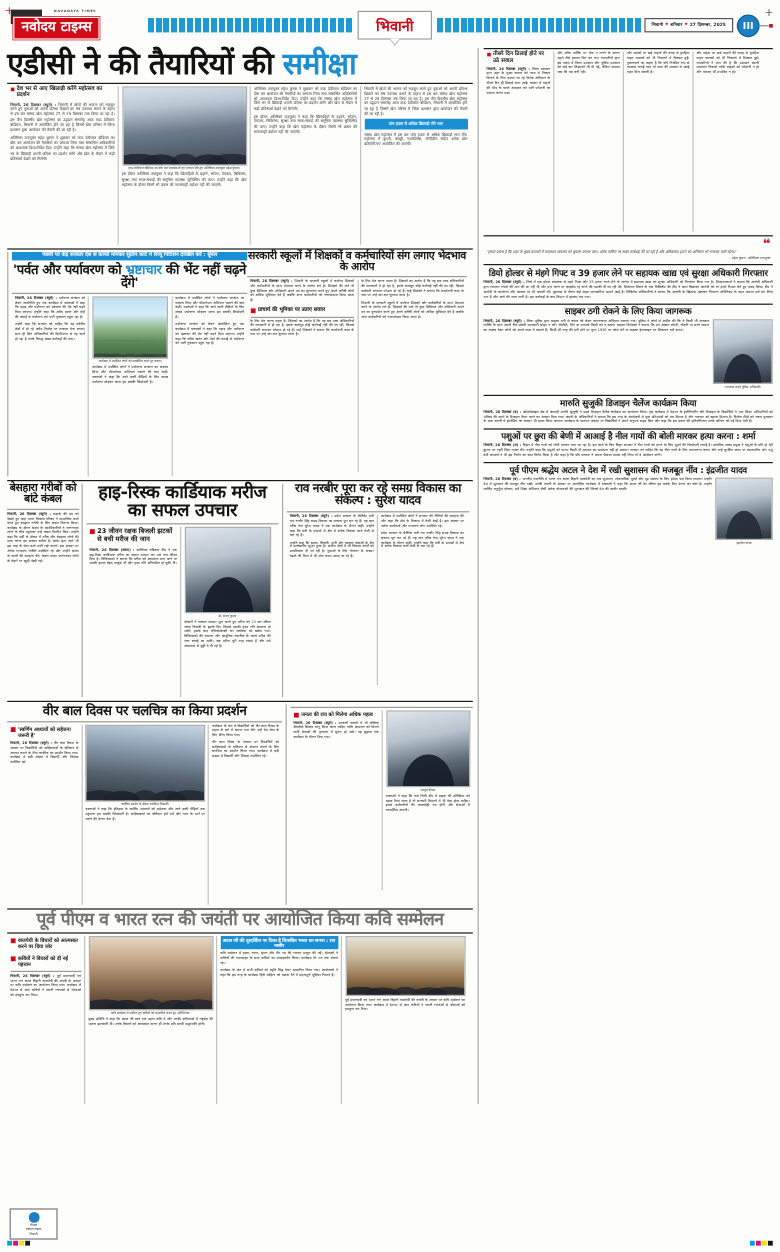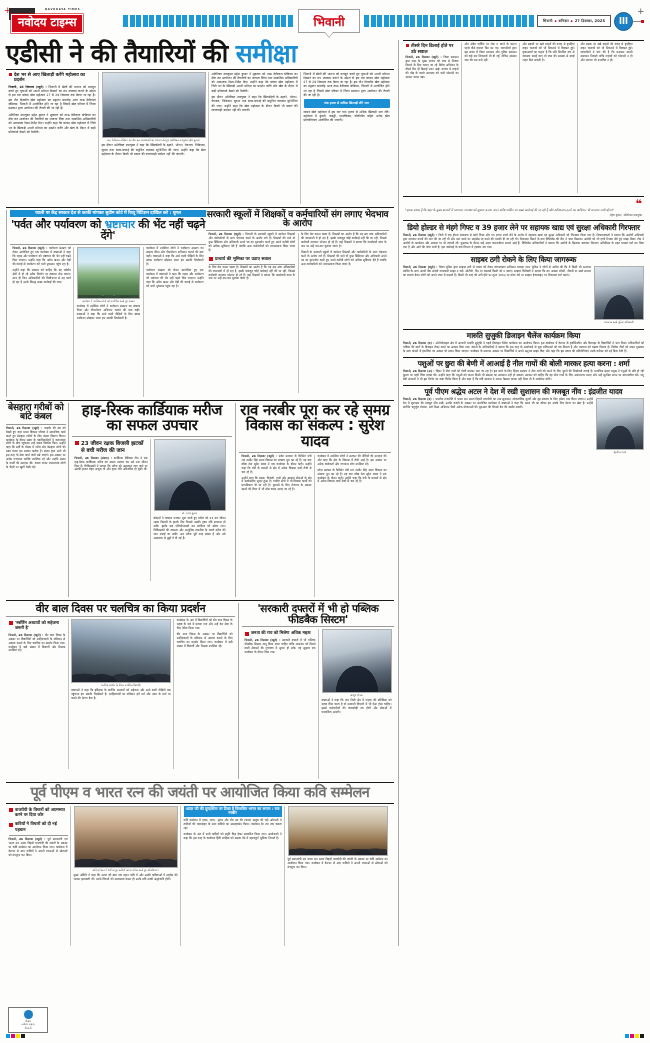--- a/index.html
+++ b/index.html
@@ -420,21 +420,21 @@
               <div class="photo portrait" style="height:72px;">
                 <div class="figs" style="height:72%;background:radial-gradient(ellipse at 50% 105%, rgba(20,28,40,.92) 0 42%, transparent 43%);"></div>
               </div>
               <div class="cap">डॉ. संजय कुमार</div>
               <div class="body-text sm">डॉक्टरों ने तत्काल उपचार शुरू करते हुए मरीज को 23 बार जीवन रक्षक बिजली के झटके दिए जिससे उसकी हृदय गति सामान्य हो सकी। इसके बाद एंजियोप्लास्टी कर ब्लॉकेज को खोला गया। चिकित्सकों की तत्परता और आधुनिक तकनीक के चलते मरीज की जान बचाई जा सकी। अब मरीज पूरी तरह स्वस्थ है और उसे अस्पताल से छुट्टी दे दी गई है।</div>
             </div>
           </div>
         </div>
 
         <div style="width:155px;padding-left:3px;">
-          <div class="mid-head left" style="font-size:15px;">राव नरबीर पूरा कर रहे समग्र विकास का संकल्प : सुरेश यादव</div>
+          <div class="mid-head left" style="font-size:10px;">राव नरबीर पूरा कर रहे समग्र विकास का संकल्प : सुरेश यादव</div>
           <div class="rule-thin" style="margin:2px 0;"></div>
           <div class="colflex" style="height:142px;">
             <div class="c" style="width:75px;">
               <div class="body-text sm">
                 <b>भिवानी, 26 दिसम्बर (ब्यूरो) :</b>
                 <span>प्रदेश सरकार के कैबिनेट मंत्री राव नरबीर सिंह समग्र विकास का संकल्प पूरा कर रहे हैं। यह बात वरिष्ठ नेता सुरेश यादव ने एक कार्यक्रम के दौरान कही। उन्होंने कहा कि मंत्री के प्रयासों से क्षेत्र में अनेक विकास कार्य तेजी से चल रहे हैं।</span>
               </div>
               <div class="body-text sm" style="margin-top:2px;">उन्होंने कहा कि सड़क, बिजली, पानी और स्वास्थ्य सेवाओं के क्षेत्र में उल्लेखनीय सुधार हुआ है। ग्रामीण क्षेत्रों में भी विकास कार्यों को प्राथमिकता दी जा रही है। युवाओं के लिए रोजगार के अवसर बढ़ाने की दिशा में भी ठोस कदम उठाए जा रहे हैं।</div>
             </div>
             <div class="c" style="width:75px;">
@@ -471,21 +471,20 @@
               <div class="body-text sm">वक्ताओं ने कहा कि इतिहास के स्वर्णिम अध्यायों को सहेजना और आने वाली पीढ़ियों तक पहुंचाना हम सबकी जिम्मेदारी है। साहिबजादों का बलिदान हमें धर्म और न्याय के मार्ग पर चलने की प्रेरणा देता है।</div>
             </div>
             <div class="c" style="width:62px;">
               <div class="body-text sm">कार्यक्रम के अंत में विद्यार्थियों को वीर बाल दिवस के महत्व के बारे में बताया गया और उन्हें देश सेवा के लिए प्रेरित किया गया।</div>
               <div class="body-text sm" style="margin-top:2px;">वीर बाल दिवस के अवसर पर विद्यार्थियों को साहिबजादों के बलिदान से अवगत कराने के लिए चलचित्र का प्रदर्शन किया गया। कार्यक्रम में बड़ी संख्या में विद्यार्थी और शिक्षक उपस्थित रहे।</div>
             </div>
           </div>
         </div>
 
         <div style="width:158px;padding-left:3px;border-left:0.4px solid #aaa;">
-          <div class="mid-head left" style="font-size:10.5px;">'सरकारी दफ्तरों में भी हो पब्लिक फीडबैक सिस्टम'</div>
           <div class="rule-thin" style="margin:2px 0;"></div>
           <div class="colflex" style="height:150px;">
             <div class="c" style="width:76px;">
               <div class="inset-red" style="font-size:4.2px;">
                 <span class="sq"></span>
                 <span>जनता की राय को मिलेगा अधिक महत्व</span>
               </div>
               <div class="body-text sm" style="margin-top:2px;">
                 <b>भिवानी, 26 दिसम्बर (ब्यूरो) :</b>
                 <span>सरकारी दफ्तरों में भी पब्लिक फीडबैक सिस्टम लागू किया जाना चाहिए ताकि आमजन को मिलने वाली सेवाओं की गुणवत्ता में सुधार हो सके। यह सुझाव एक कार्यक्रम के दौरान दिया गया।</span>

